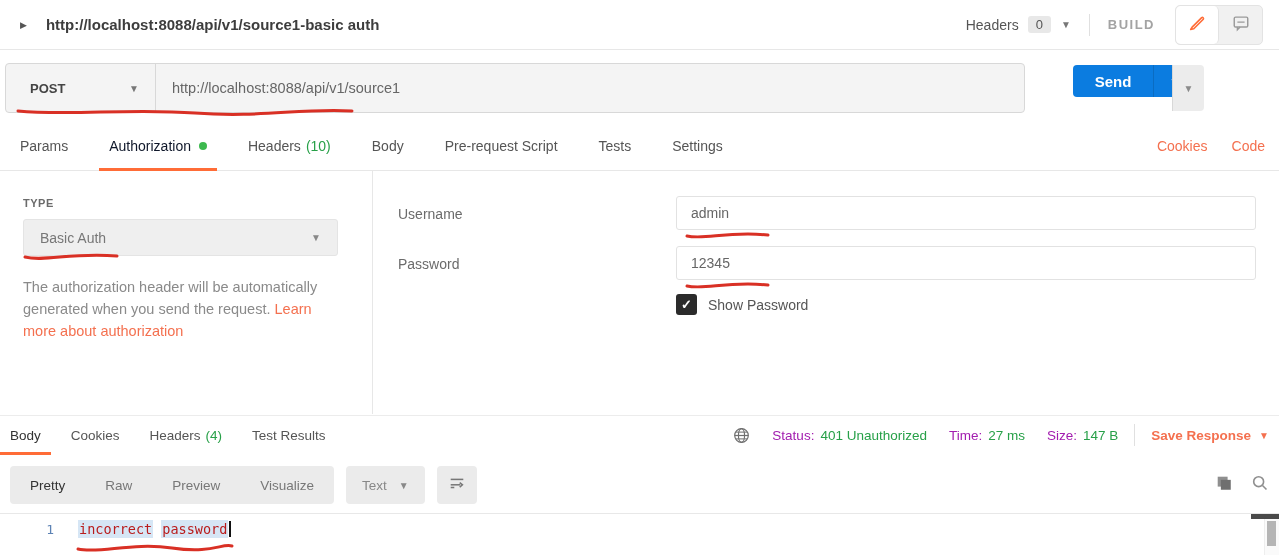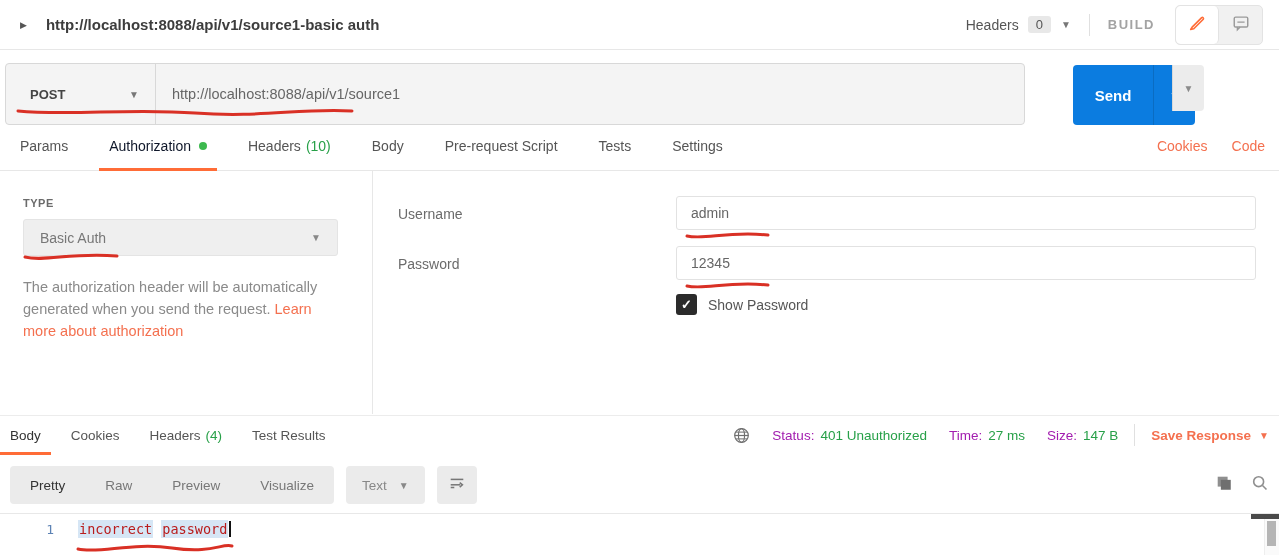--- a/index.html
+++ b/index.html
@@ -17,29 +17,29 @@
   .caret-down { font-size:10px; color:#777; margin-left:10px; }
   .vdiv { width:1px; height:22px; background:#e0e0e0; margin:0 18px; }
   .build-label { font-size:13px; color:#a3a3a3; font-weight:700; letter-spacing:1.5px; margin-right:20px; }
   .icon-group { height:40px; width:88px; background:#f1f1f1; border:1px solid #e3e3e3; border-radius:5px;
                 display:flex; overflow:hidden; margin-right:6px; }
   .icon-group .cell { width:44px; display:flex; align-items:center; justify-content:center; cursor:pointer; }
   .icon-group .cell.sel { background:#fff; border-right:1px solid #e3e3e3; border-radius:5px; }
 
   
   .request-row { position:absolute; top:63px; left:0; right:0; height:50px; }
-  .method-url { position:absolute; left:5px; top:0; width:1020px; height:62px; background:#f4f4f4;
+  .method-url { position:absolute; left:5px; top:0; width:1020px; height:50px; background:#f4f4f4;
                 border:1px solid #d8d8d8; border-radius:4px; display:flex; align-items:center; }
   .method-cell { width:150px; height:100%; border-right:1px solid #d8d8d8; display:flex; align-items:center;
                  padding:0 16px 0 24px; cursor:pointer; }
   .method-cell .m-label { font-size:13px; font-weight:700; color:#444; }
   .method-cell .caret-down { margin-left:auto; }
   .url-input { flex:1; height:100%; background:transparent; border:none; outline:none; font-size:14.5px;
                color:#666; padding-left:16px; font-family:"Liberation Sans",sans-serif; }
-  .send-btn { position:absolute; left:1040px; top:2px; height:60px; display:flex; cursor:pointer;padding-left:33px; }
+  .send-btn { position:absolute; left:1040px; top:2px; height:32px; display:flex; cursor:pointer;padding-left:33px; }
   .send-main { width:80px; background:#0b7ce0; color:#fff; font-size:15px; font-weight:700;
                display:flex; align-items:center; justify-content:center; border-radius:4px 0 0 4px; }
   .send-caret { width:42px; background:#0b7ce0; border-left:1px solid #0a6cc2; border-radius:0 4px 4px 0;
                 display:flex; align-items:center; justify-content:center; color:#fff; font-size:10px; }
   .save-btn { position:absolute; left:1172px; top:2px; height:46px; display:flex; cursor:pointer; }
   .save-main { width:66px; background:#ececec; color:#8b8b8b; font-size:15px;
                display:flex; align-items:center; justify-content:center; border-radius:4px 0 0 4px; }
   .save-caret { width:32px; background:#ececec; border-left:1px solid #d8d8d8; border-radius:0 4px 4px 0;
                 display:flex; align-items:center; justify-content:center; color:#8b8b8b; font-size:10px; }
 

